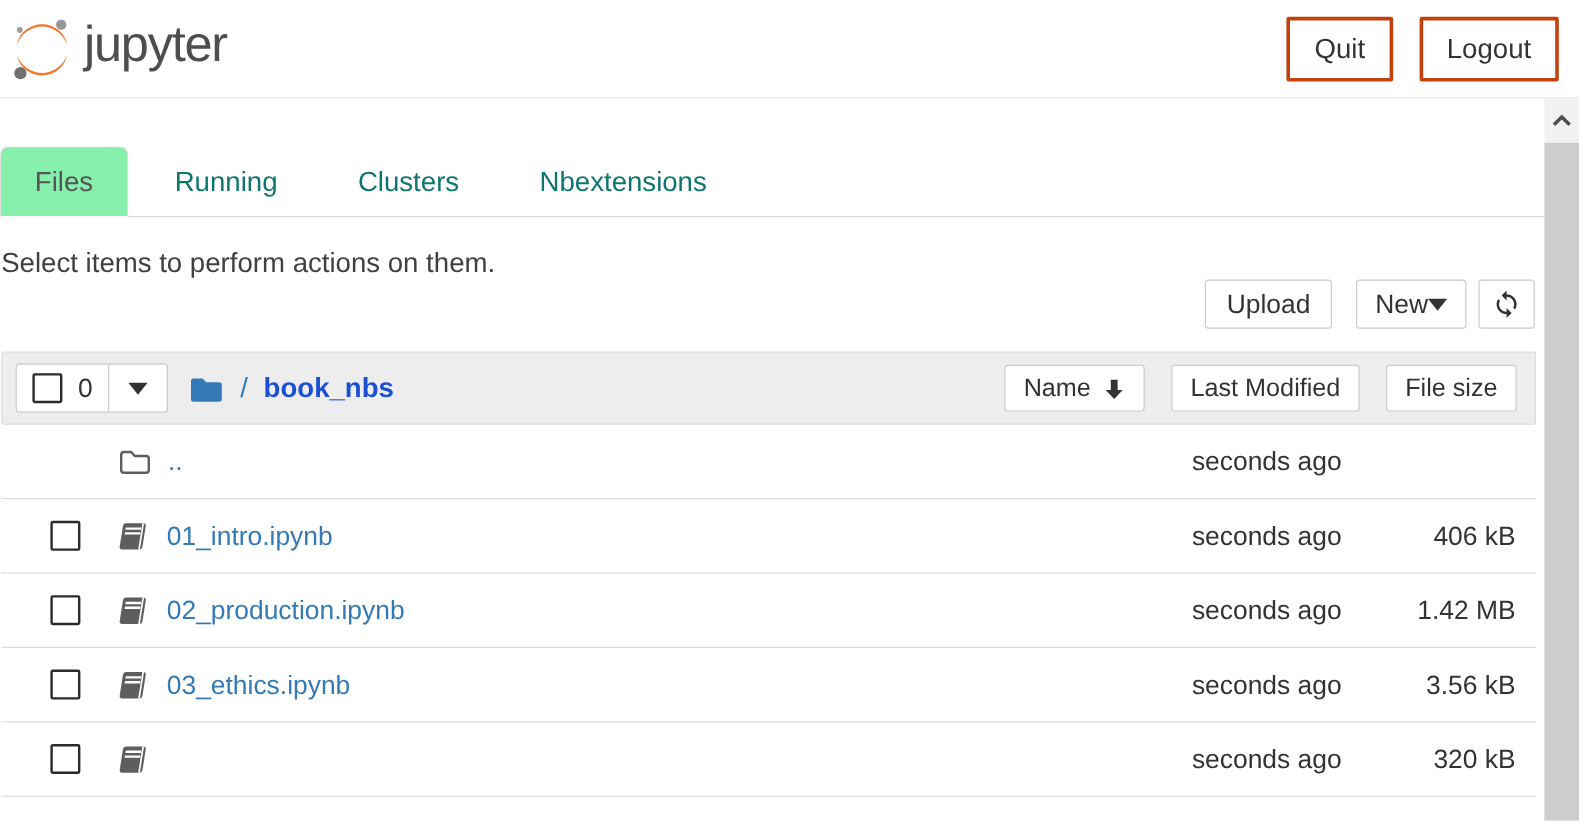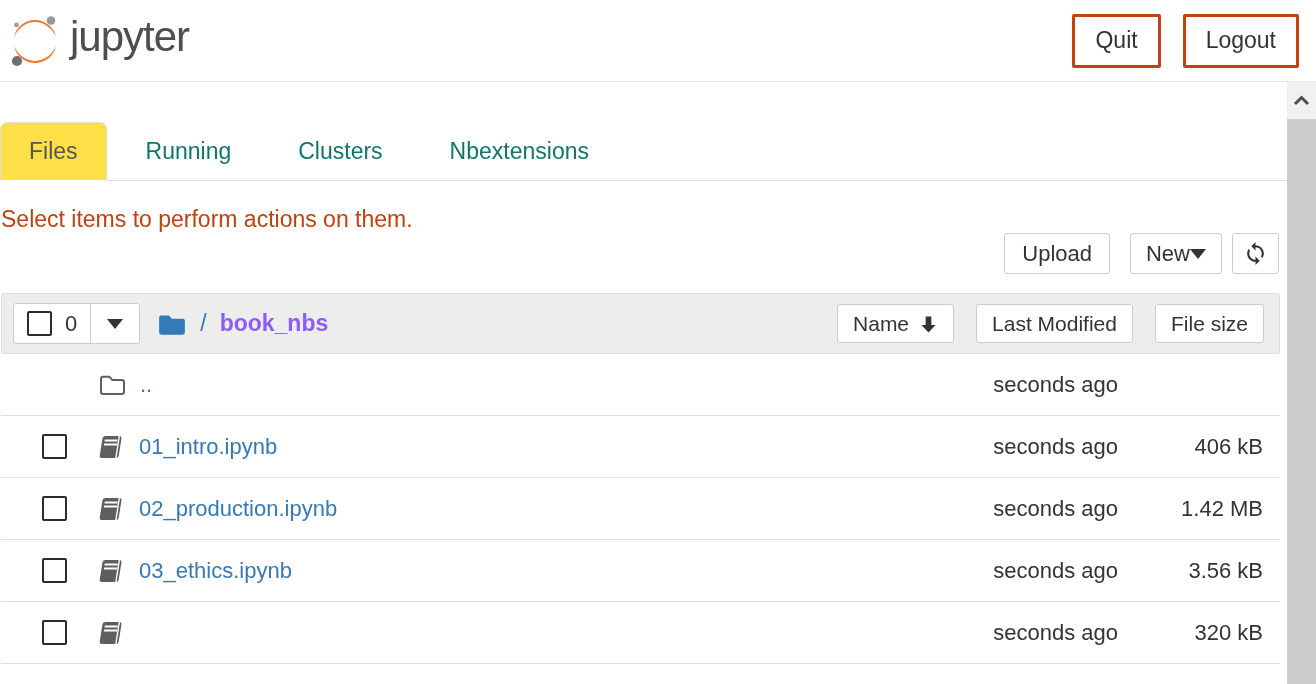--- a/index.html
+++ b/index.html
@@ -33,27 +33,27 @@
   .scroll-thumb { flex: 1; background: #cdcdcd; }
 
   
   .tabs { display: flex; height: 59px; margin-top: 40px; position: relative; }
   .tabs::after { content: ""; position: absolute; left: 0; right: 0; bottom: 0; height: 1px; background: #ddd; z-index: 0; }
   .tab {
     position: relative; z-index: 1; font-size: 23px; padding: 0 28px;
     display: flex; align-items: center; color: #0f766e; cursor: pointer;
   }
   .tab.active {
-    background: #fde047; border: 1px solid #ddd; border-bottom: 1px solid #fff;
+    background: #86efac; border: 1px solid #ddd; border-bottom: 1px solid #fff;
     border-radius: 7px 7px 0 0; color: #555;
   }
   .tab:not(.active) { margin-left: 11px; }
 
   
-  .notice { font-size: 23px; margin: 25px 0 0 1px; color: #c2410c; }
+  .notice { font-size: 23px; margin: 25px 0 0 1px; color: #404040; }
   .action-row { display: flex; justify-content: flex-end; align-items: center; padding-right: 8px; }
   .btn {
     background: #fff; border: 1px solid #ccc; border-radius: 3px; color: #333;
     font-size: 22px; height: 41px; display: flex; align-items: center; cursor: pointer;
     font-family: "Liberation Sans", sans-serif;
   }
   .upload-btn { padding: 0 17px; }
   .new-btn { padding: 0 15px; margin-left: 20px; }
   .refresh-btn { padding: 0 10px; margin-left: 10px; }
   .caret {
@@ -73,21 +73,21 @@
     background: #fff; border: 1px solid #ccc; border-radius: 3px;
   }
   .seg-left { display: flex; align-items: center; gap: 13px; padding: 0 13px; cursor: pointer; }
   .seg-divider { width: 1px; background: #ccc; }
   .seg-right { display: flex; align-items: center; padding: 0 16px; cursor: pointer; }
   .checkbox { width: 25px; height: 25px; border: 2px solid #2b2b2b; border-radius: 2px; background: #fff; cursor: pointer; }
   .count { font-size: 22px; color: #333; }
 
   .breadcrumb { display: flex; align-items: center; margin-left: 17px; gap: 13px; font-size: 23px; }
   .breadcrumb .crumb-link { color: #337ab7; text-decoration: none; cursor: pointer; }
-  .breadcrumb .current { font-weight: bold; color: #8b5cf6; }
+  .breadcrumb .current { font-weight: bold; color: #1d4ed8; }
 
   .sort-buttons { margin-left: auto; margin-right: 15px; display: flex; align-items: center; }
   .sort-btn { font-size: 21px; height: 39px; padding: 0 15px; gap: 10px; }
   .sort-btn + .sort-btn { margin-left: 22px; }
 
   
   .file-list { margin: 0 7px 0 1px; }
   .file-row { height: 62px; display: flex; align-items: center; border-bottom: 1px solid #ddd; font-size: 22px; }
   .cb-cell { width: 25px; height: 25px; margin-left: 41px; flex: none; }
   .row-icon { margin-left: 31px; flex: none; display: flex; align-items: center; }

